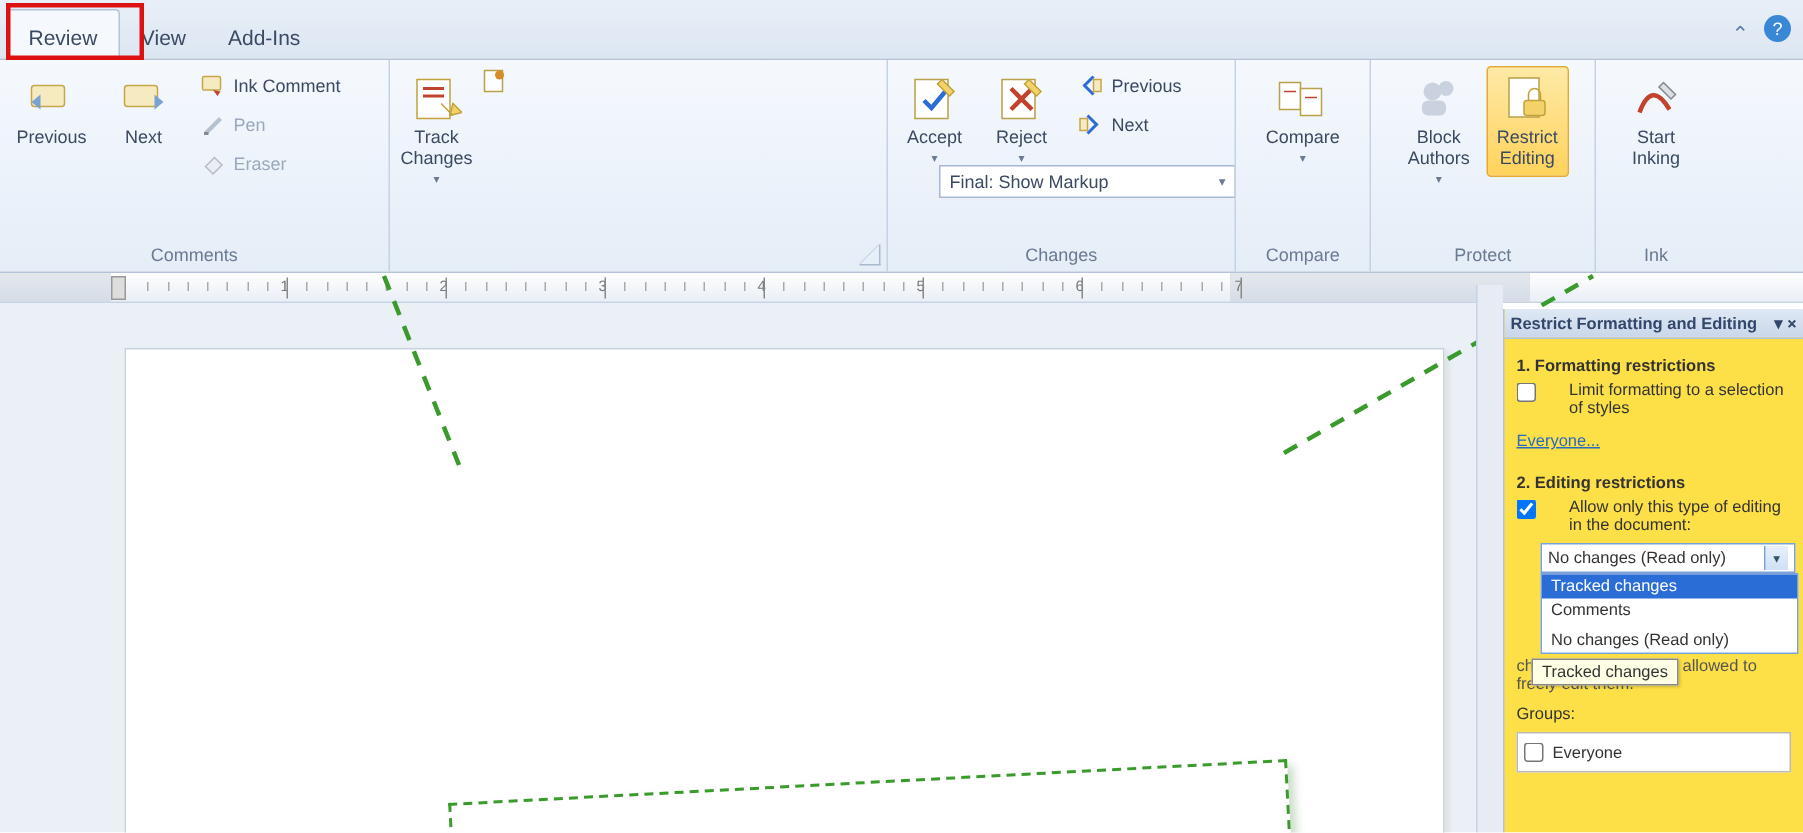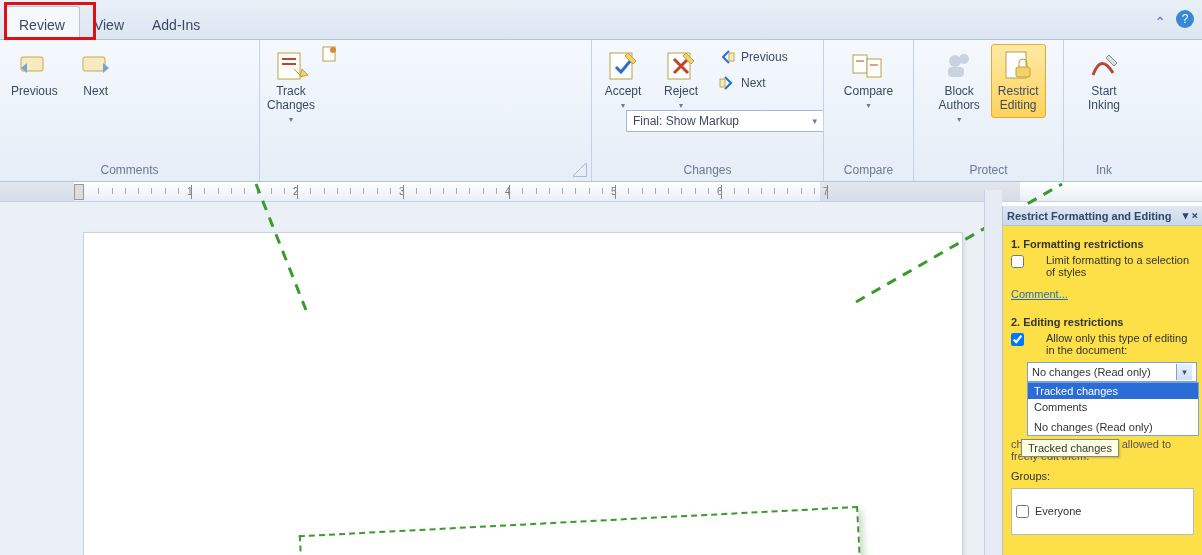--- a/index.html
+++ b/index.html
@@ -231,21 +231,21 @@
   .select-list .opt.hi { background:#2a6dd6; color:#fff; }
   .tooltip {
     position:absolute; border:1px solid #888; background:#ffffe6;
     padding:2px 6px; font-size:11px; z-index:60;
     box-shadow:1px 1px 2px rgba(0,0,0,.2);
   }
   .grpbox {
     border:1px solid #bbb; background:#fff;
     margin-top:6px; padding:0;
   }
-  .grpbox .row { display:flex; align-items:flex-start; gap:6px; padding:16px 4px; }
+  .grpbox .row { display:flex; align-items:flex-end; gap:6px; padding:6px 4px; }
   .docscrollbar {
     position:absolute; right:200px; top:190px; width:18px; bottom:0;
     background:#e7ecf4; border-left:1px solid #c3d2e6;
   }
 </style>
 </head>
 <body>
 
 <div class="tabbar">
   <div class="review-highlight"></div>
@@ -266,20 +266,42 @@
             <path d="M10 14 l-6 5 6 5z" fill="#7aa2d3"></path>
           </svg>
         <div class="lbl">Previous</div>
       </div>
       <div class="bigbtn dimmed">
         <svg class="icon32">
             <rect x="4" y="8" width="22" height="14" rx="2" fill="#f6eac0" stroke="#c5a74a"></rect>
             <path d="M24 14 l6 5 -6 5z" fill="#7aa2d3"></path>
           </svg>
         <div class="lbl">Next</div>
+      </div>
+      <div class="stack" style="margin-top:2px">
+        <div class="smallbtn">
+          <svg class="sicon">
+              <rect x="1" y="2" width="12" height="9" rx="1" fill="#f6eac0" stroke="#c5a74a"></rect>
+              <path d="M8 11 l3 4 2-3z" fill="#c1432e"></path>
+            </svg>
+          <span>Ink Comment</span>
+        </div>
+        <div class="smallbtn dimmed">
+          <svg class="sicon">
+              <path d="M2 13 L12 3 14 5 4 15z" fill="#b7c2d0"></path>
+              <rect x="2" y="13" width="3" height="2" fill="#888"></rect>
+            </svg>
+          <span>Pen</span>
+        </div>
+        <div class="smallbtn dimmed">
+          <svg class="sicon">
+              <path d="M3 10 L9 4 14 9 8 15z" fill="#e9eef6" stroke="#bbb"></path>
+            </svg>
+          <span>Eraser</span>
+        </div>
       </div>
     </div>
     <div class="group-label">Comments</div>
   </div>
 
   <div class="group" style="width:332px">
     <div class="group-body">
       <div class="bigbtn">
         <svg class="icon32">
             <rect x="4" y="4" width="22" height="26" fill="#fff" stroke="#c1a23a"></rect>
@@ -513,21 +535,21 @@
       <span style="cursor:pointer">▾</span>
       <span class="x">×</span>
     </span>
   </div>
   <div class="task-body">
     <div class="sect">1. Formatting restrictions</div>
     <label class="chk">
       <input type="checkbox" style="">
       <span>Limit formatting to a selection of styles</span>
     </label>
-    <span class="lnk">Comment...</span>
+    <span class="lnk">Everyone...</span>
 
     <div class="sect" style="margin-top:10px">2. Editing restrictions</div>
     <label class="chk">
       <input type="checkbox" checked="" style="">
       <span>Allow only this type of editing in the document:</span>
     </label>
     <div class="select">
       <span>No changes (Read only)</span>
       <span class="sdrop">▾</span>
       <div class="select-list">

